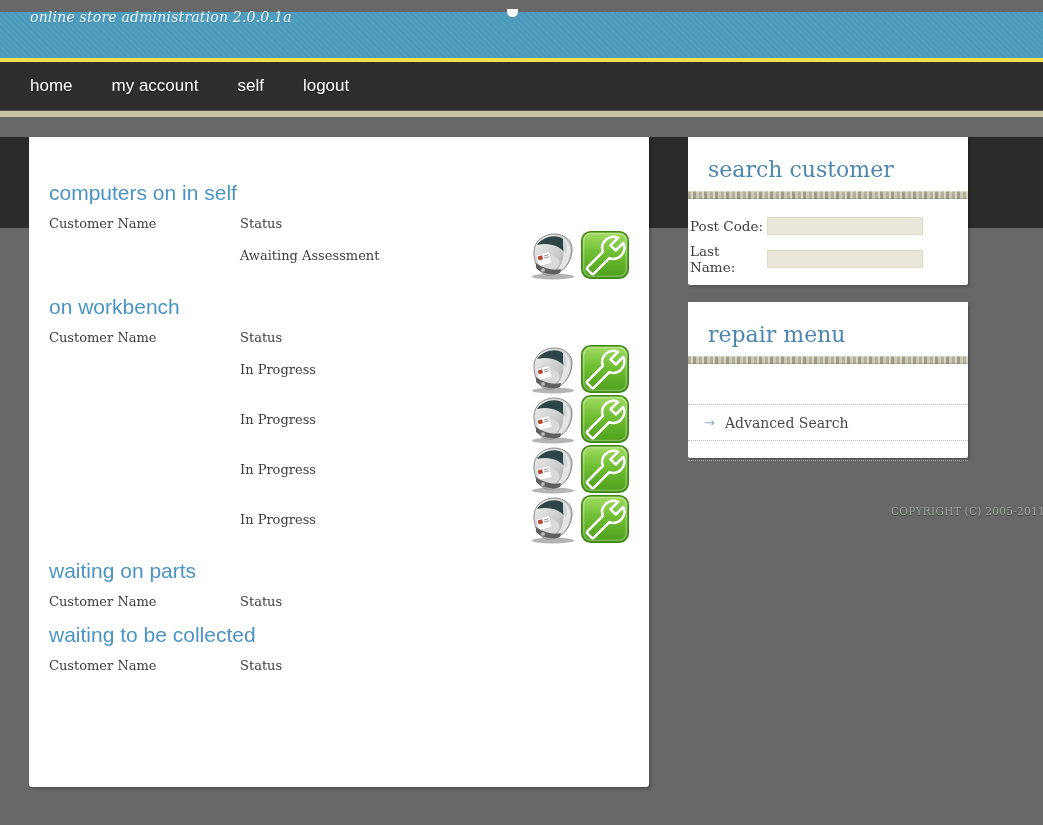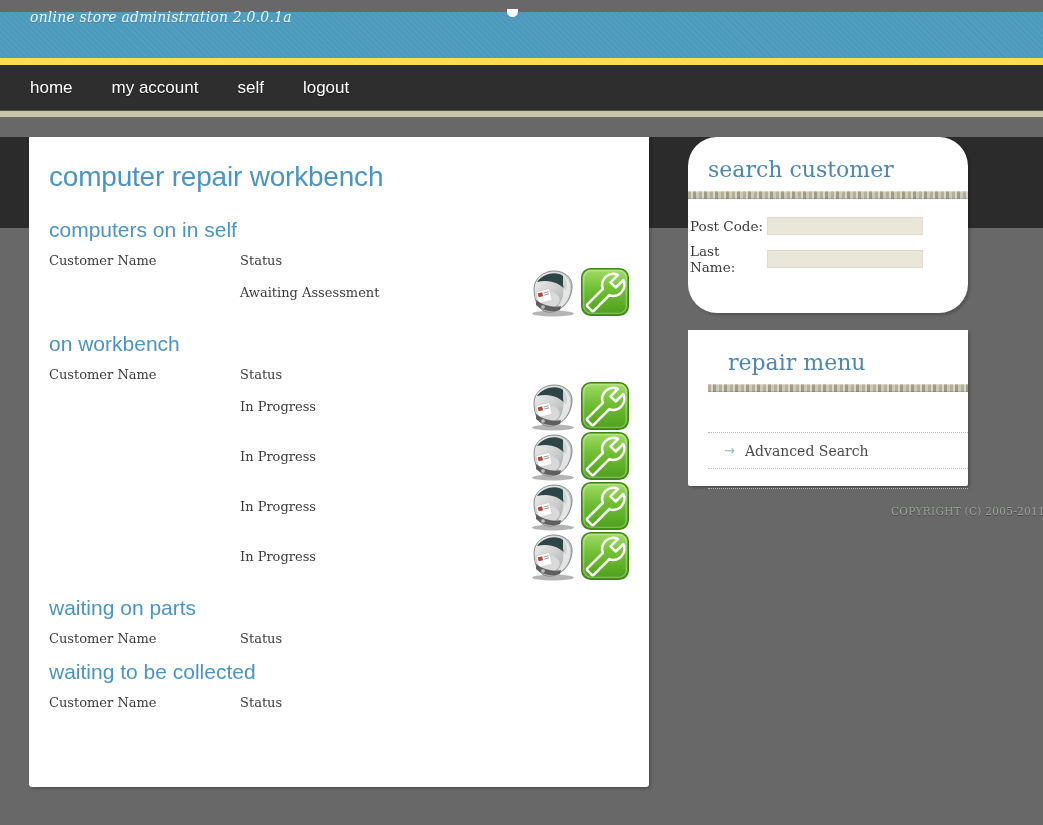--- a/index.html
+++ b/index.html
@@ -24,21 +24,21 @@
     white-space:nowrap;
   }
   .logo-fragment{
     position:absolute;left:507px;top:-3px;width:11px;height:8px;
     background:#ffffff;border-radius:0 0 6px 6px;
   }
 
   
   .nav{
     position:absolute;left:0;top:58px;width:100%;height:52px;
-    background:#2e2e2e;border-top:7px solid #fde047;box-sizing:border-box;
+    background:#2e2e2e;border-top:4px solid #fde047;box-sizing:border-box;
     display:flex;align-items:center;gap:39px;padding-left:30px;
   }
   .nav-item{
     color:#ffffff;font-size:17px;line-height:52px;cursor:pointer;
     text-shadow:0 1px 1px rgba(0,0,0,.5);white-space:nowrap;
   }
 
   .accent-line{
     position:absolute;left:0;top:110px;width:100%;height:7px;
     background:#c7c4a7;border-top:1px solid #55544a;box-sizing:border-box;
@@ -82,22 +82,22 @@
   .printer-icon{width:52px;height:50px;display:block;cursor:pointer;}
   .wrench-btn{width:48px;height:48px;display:block;cursor:pointer;}
 
   
   .sidebar{position:absolute;left:688px;top:137px;width:280px;}
   .side-panel{
     background:#ffffff;width:280px;box-sizing:border-box;
     padding-top:12px;border-radius:0 0 2px 2px;
     box-shadow:2px 2px 3px rgba(0,0,0,0.22);
   }
-  .side-panel.search{height:176px;border-radius:29px;}
-  .side-panel.menu{height:156px;margin-top:17px;padding-left:20px;}
+  .side-panel.search{height:148px;}
+  .side-panel.menu{height:156px;margin-top:17px;}
   .side-title{
     margin:8px 0 0 20px;font-family:"DejaVu Serif", serif;font-weight:normal;
     font-size:22px;line-height:26px;color:#4d87b0;
   }
   .grain-divider{
     margin-top:8px;height:8px;width:100%;
     background:repeating-linear-gradient(90deg,#b3b09a 0 3px,#dbd8c8 3px 5px,#9e9b88 5px 8px,#cdcab8 8px 11px);
     box-shadow:inset 0 1px 1px rgba(255,255,255,.4), inset 0 -1px 1px rgba(0,0,0,.15);
   }
   .form-row{
@@ -193,21 +193,20 @@
     <span class="nav-item">home</span>
     <span class="nav-item">my account</span>
     <span class="nav-item">self</span>
     <span class="nav-item">logout</span>
   </div>
 
   <div class="accent-line"></div>
   <div class="dark-band"></div>
 
   <div class="main-panel">
-    <h1 class="page-title">computer repair workbench</h1>
 
     <h2 class="section-title">computers on in self</h2>
     <div class="thead">
       <span class="col-customer">Customer Name</span>
       <span class="col-status">Status</span>
     </div>
     <div class="trow">
       <span class="col-customer"></span>
       <span class="col-status">Awaiting Assessment</span>
       <span class="row-actions">

